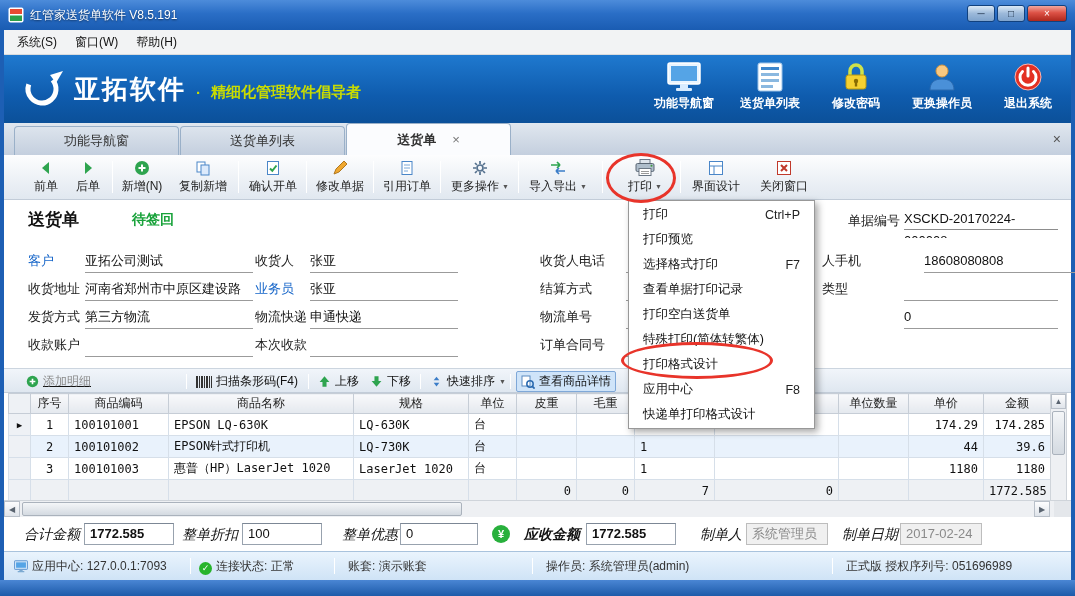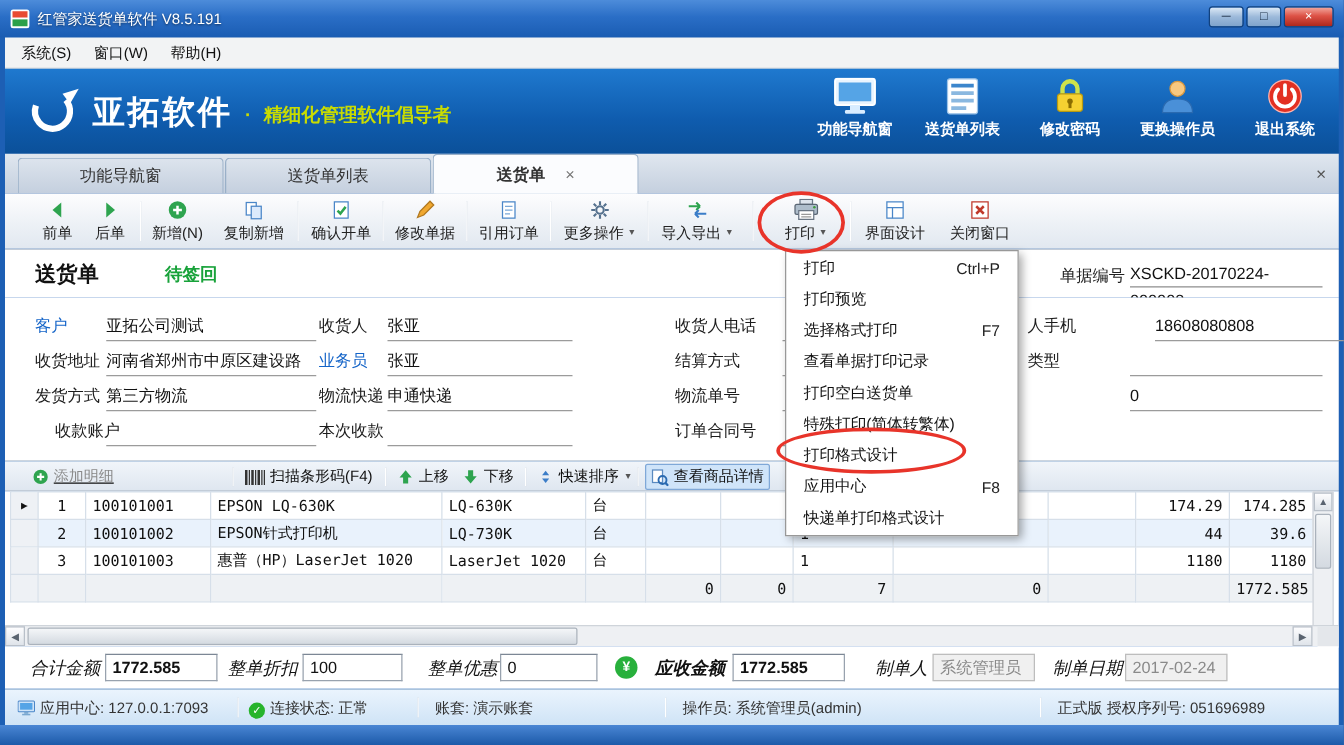--- a/index.html
+++ b/index.html
@@ -375,21 +375,21 @@
       <span class="flabel" style="left:24px;">发货方式</span>
       <span class="fvalue" style="left:81px;width:168px;">第三方物流</span>
       <span class="flabel" style="left:251px;">物流快递</span>
       <span class="fvalue" style="left:306px;width:148px;">申通快递</span>
       <span class="flabel" style="left:536px;">物流单号</span>
       <span class="fvalue" style="left:622px;width:168px;"></span>
       <span class="flabel" style="left:818px;"></span>
       <span class="fvalue" style="left:900px;width:154px;">0</span>
     </div>
     <div class="frow" style="top:94px;">
-      <span class="flabel" style="left:24px;margin-left:16px;">收款账户</span>
+      <span class="flabel" style="left:24px;">收款账户</span>
       <span class="fvalue" style="left:81px;width:168px;"></span>
       <span class="flabel" style="left:251px;">本次收款</span>
       <span class="fvalue" style="left:306px;width:148px;"></span>
       <span class="flabel" style="left:536px;">订单合同号</span>
       <span class="fvalue" style="left:622px;width:168px;"></span>
     </div>
   </div>
 
   <div class="dtoolbar">
     <div class="dbtn disabled" style="left:18px;text-decoration:underline;">
@@ -465,20 +465,35 @@
           <col style="width:48px">
           <col style="width:60px">
           <col style="width:58px">
         <col style="width:80px">
           <col style="width:124px">
           <col style="width:70px">
           <col style="width:75px">
           <col style="width:67px">
       </colgroup>
       <tbody>
+          <tr>
+        <th class="ind"></th>
+        <th>序号</th>
+        <th>商品编码</th>
+        <th>商品名称</th>
+        <th>规格</th>
+        <th>单位</th>
+        <th>皮重</th>
+        <th>毛重</th>
+        <th></th>
+        <th></th>
+        <th>单位数量</th>
+        <th>单价</th>
+        <th>金额</th>
+      </tr>
       <tr>
         <td class="ind">▶</td>
         <td class="ac">1</td>
         <td class="al">100101001</td>
         <td class="al">EPSON LQ-630K</td>
         <td class="al">LQ-630K</td>
         <td class="al">台</td>
         <td class="ar"></td>
         <td class="ar"></td>
         <td class="al">1</td>

